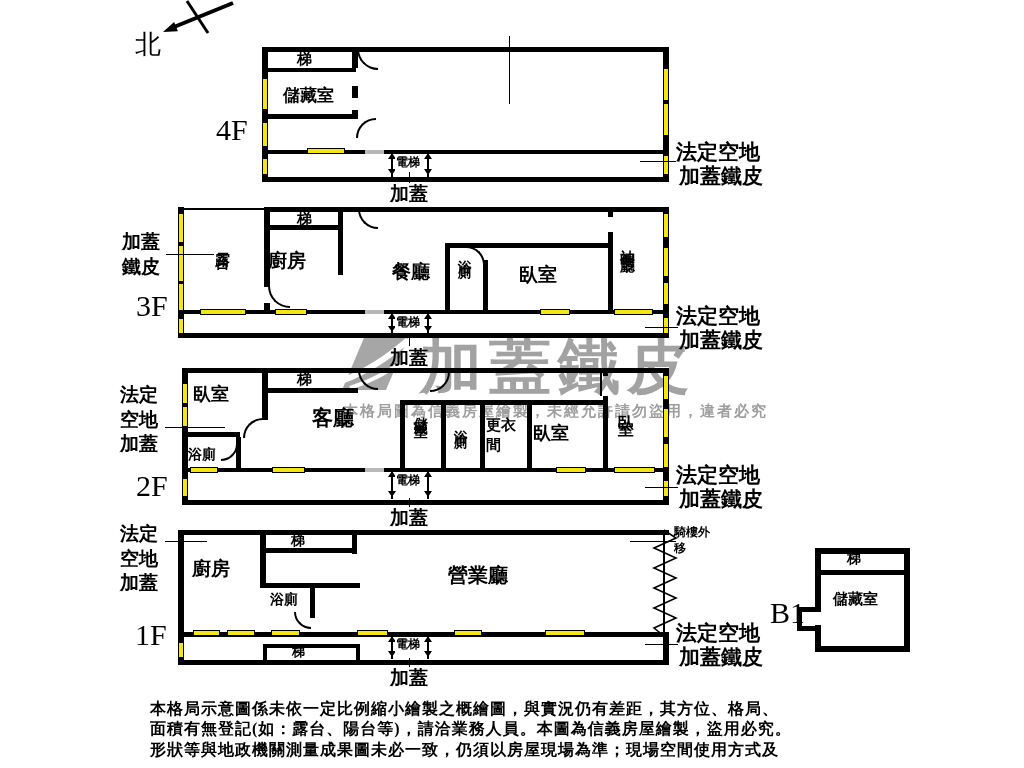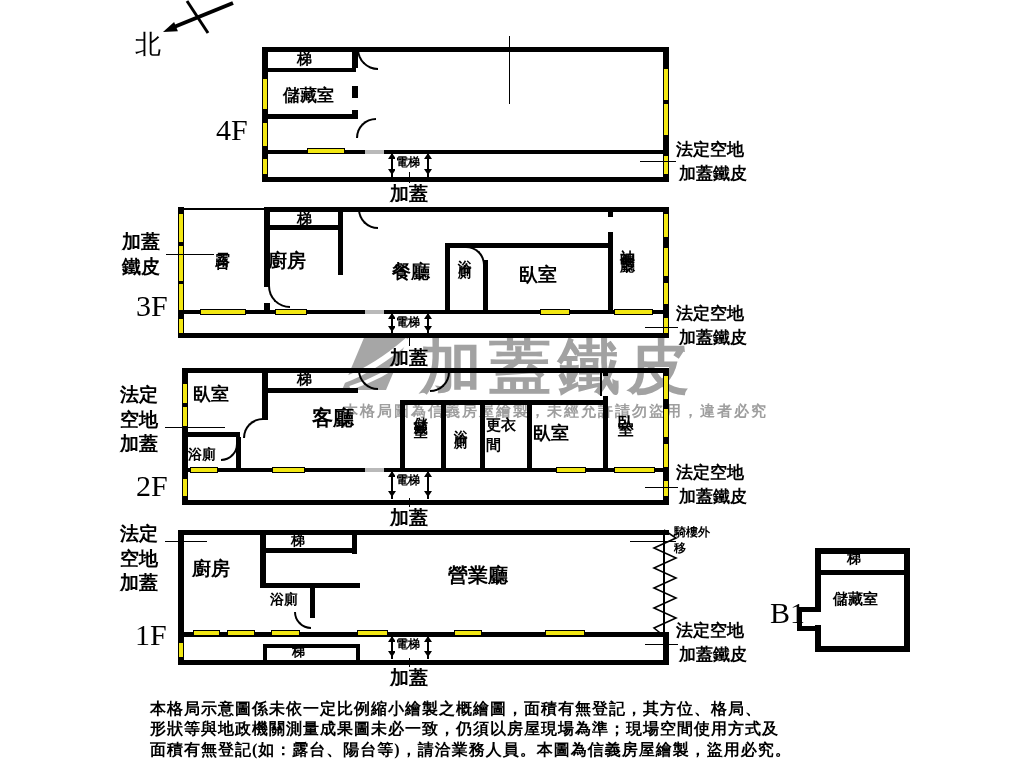--- a/index.html
+++ b/index.html
@@ -14,21 +14,21 @@
   .etick::before{content:"";position:absolute;top:-2px;left:-3px;border:4px solid transparent;border-bottom:6px solid #000;}
   .etick::after{content:"";position:absolute;bottom:-2px;left:-3px;border:4px solid transparent;border-top:6px solid #000;}
   .arc{position:absolute;box-sizing:border-box;}
   .arc.bl{border-left:2px solid #000;border-bottom:2px solid #000;border-bottom-left-radius:100% 100%;}
   .arc.br{border-right:2px solid #000;border-bottom:2px solid #000;border-bottom-right-radius:100% 100%;}
   .arc.tl{border-left:2px solid #000;border-top:2px solid #000;border-top-left-radius:100% 100%;}
   .arc.tr{border-right:2px solid #000;border-top:2px solid #000;border-top-right-radius:100% 100%;}
   .lbl{position:absolute;color:#000;font-weight:bold;font-size:18px;line-height:1.3;white-space:nowrap;z-index:3;}
   .lbl.wrap{white-space:normal;word-break:break-all;}
   .lbl.v{writing-mode:vertical-rl;text-orientation:upright;letter-spacing:3px;}
-  .lbl.ann{font-size:17px;}
+  .lbl.ann{font-size:21px;}
   .lbl.elev{font-size:12px;background:#fff;padding:0 1px;z-index:4;letter-spacing:0;}
   .lbl.ctr{text-align:center;}
   .fl{position:absolute;font-size:30px;font-weight:normal;color:#000;z-index:3;}
   #compass-north{position:absolute;left:135px;top:27px;font-size:26px;color:#000;z-index:3;}
   #wm-brand{position:absolute;left:420px;top:324px;font-size:62px;font-weight:bold;color:#a2a2a2;letter-spacing:7px;z-index:0;white-space:nowrap;}
   #wm-notice{position:absolute;left:343px;top:402px;font-size:15px;font-weight:bold;color:#9e9e9e;letter-spacing:2px;z-index:0;white-space:nowrap;}
   #wm-logo{position:absolute;left:334px;top:328px;z-index:0;}
   #compass-svg{position:absolute;left:150px;top:0;z-index:2;}
   #zigzag{position:absolute;left:650px;top:528px;z-index:2;}
   #disclaimer{position:absolute;left:150px;top:699px;font-size:16px;font-weight:bold;color:#000;
@@ -246,17 +246,17 @@
       <div class="arc bl" style="left: 268px; top: 286px; width: 22px; height: 22px;"></div>
       <div class="arc tr" style="left: 466px; top: 246px; width: 19px; height: 19px;"></div>
       <div class="arc bl" style="left: 358px; top: 370px; width: 20px; height: 20px;"></div>
       <div class="arc tl" style="left: 243px; top: 418px; width: 20px; height: 20px;"></div>
       <div class="arc br" style="left: 221px; top: 444px; width: 17px; height: 17px;"></div>
       <div class="arc br" style="left: 430px; top: 372px; width: 20px; height: 20px;"></div>
       <div class="arc bl" style="left: 294px; top: 612px; width: 17px; height: 17px;"></div>
     </div>
 
   <div id="disclaimer">
-    <div>本格局示意圖係未依一定比例縮小繪製之概繪圖，面積有無登記，其方位、格局、</div>
+    <div>本格局示意圖係未依一定比例縮小繪製之概繪圖，與實況仍有差距，其方位、格局、</div>
+    <div>面積有無登記(如：露台、陽台等)，請洽業務人員。本圖為信義房屋繪製，盜用必究。</div>
     <div>形狀等與地政機關測量成果圖未必一致，仍須以房屋現場為準；現場空間使用方式及</div>
-    <div>面積有無登記(如：露台、陽台等)，請洽業務人員。本圖為信義房屋繪製，盜用必究。</div>
   </div>
 </div>
 
 </body></html>

